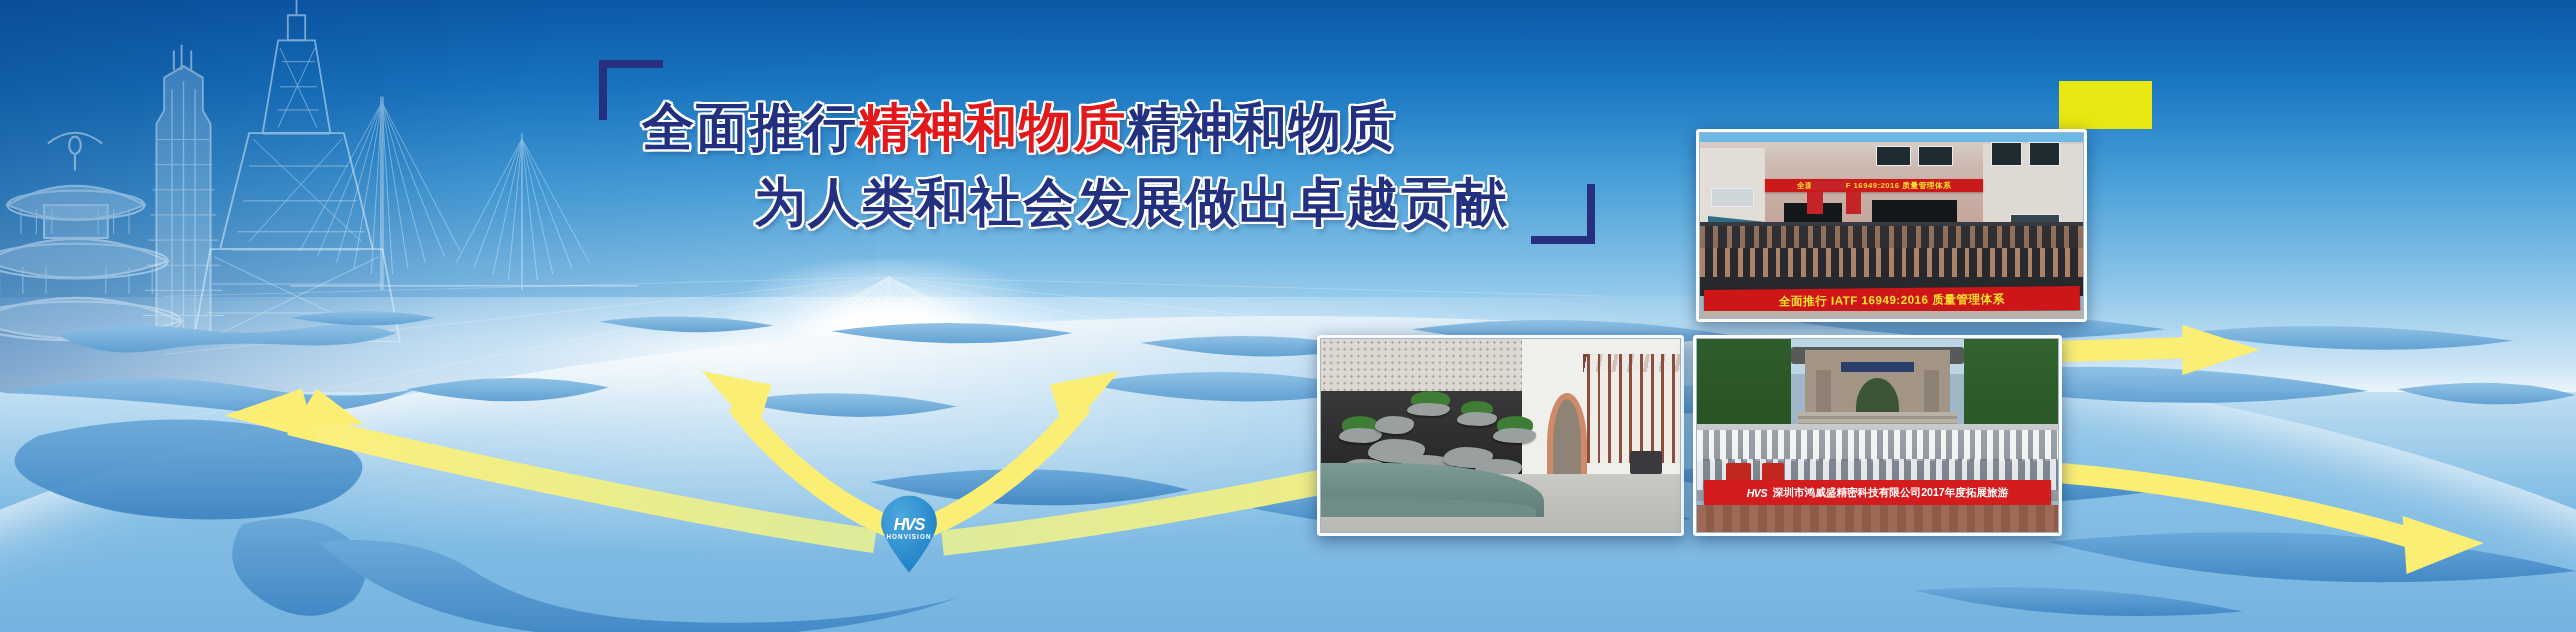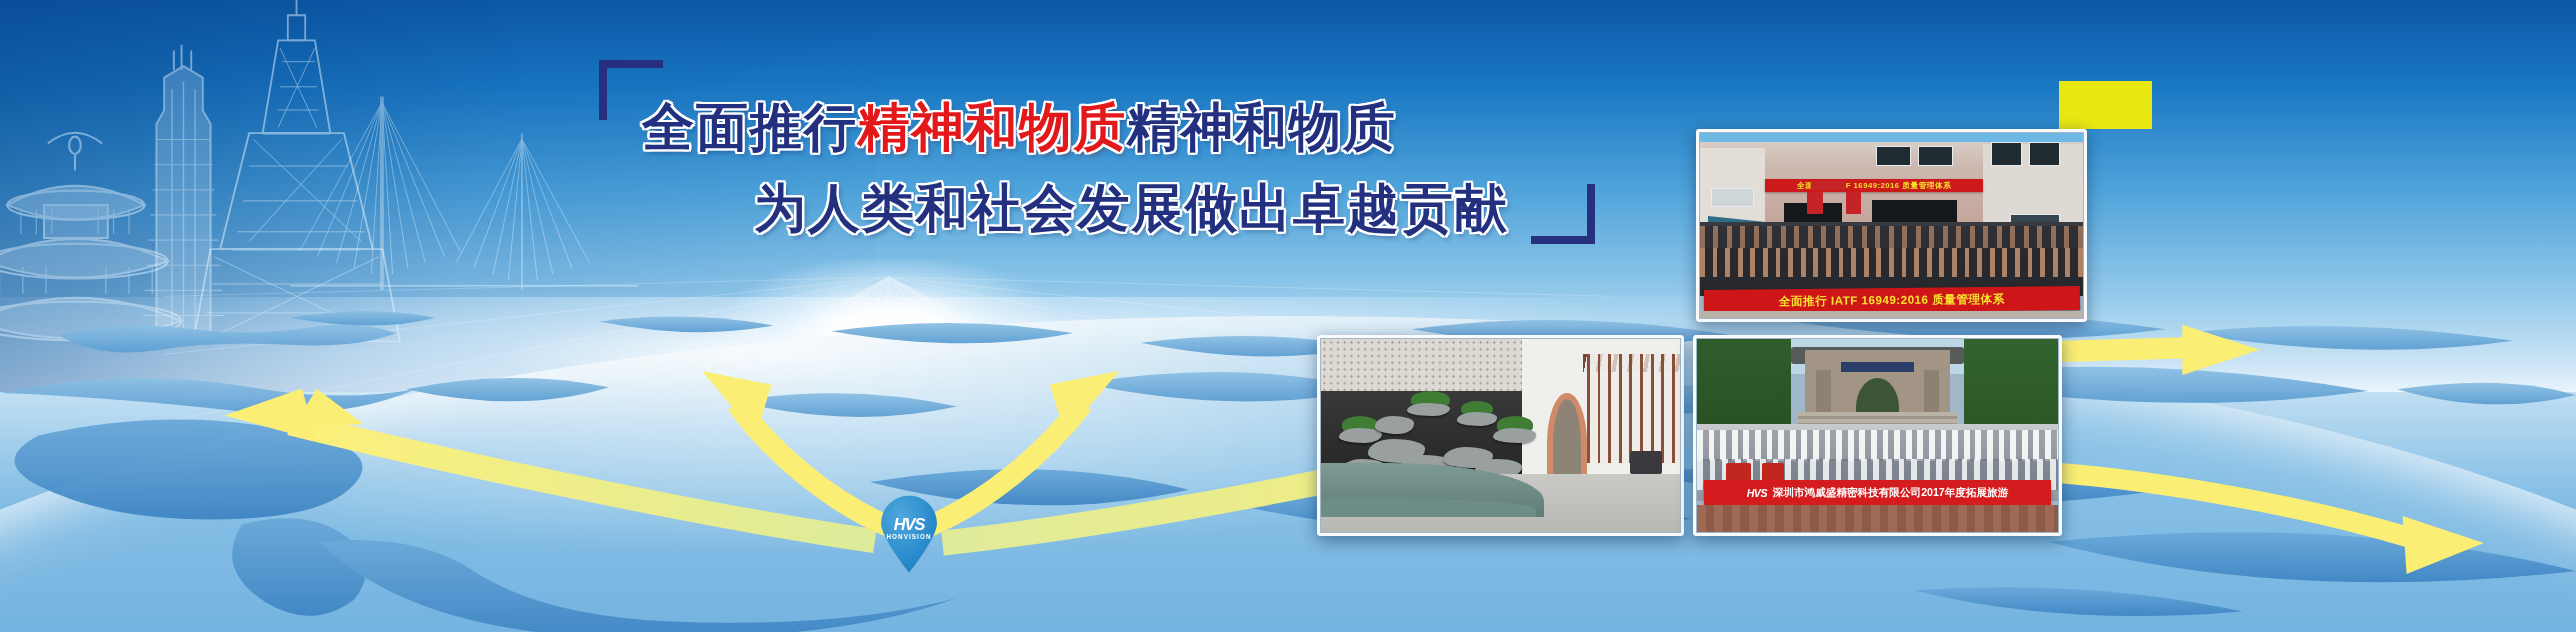--- a/index.html
+++ b/index.html
@@ -41,21 +41,21 @@
   .pin-name{font-size:6.3px;font-weight:bold;letter-spacing:1.1px;margin-top:1.9px;}
   
   .slogan{position:absolute;left:599px;top:60px;width:996px;height:184px;}
   .bracket-tl{position:absolute;left:0;top:0;width:64px;height:60px;
     border-left:8.7px solid #27307e;border-top:8.7px solid #27307e;}
   .bracket-br{position:absolute;right:0;bottom:0;width:64px;height:60px;
     border-right:8.7px solid #27307e;border-bottom:8.7px solid #27307e;}
   .line{position:absolute;white-space:nowrap;font-weight:bold;font-size:52px;letter-spacing:1.9px;
     font-family:"DejaVu Sans","Liberation Sans",sans-serif;}
   .line1{left:43px;top:33px;}
-  .line2{left:155px;top:114px;}
+  .line2{left:155px;top:108px;}
   .blue-txt{color:#22307f;
     text-shadow:-1.9px -1.9px 0 #fff,1.9px -1.9px 0 #fff,-1.9px 1.9px 0 #fff,1.9px 1.9px 0 #fff,
                 0 -2.4px 0 #fff,0 2.4px 0 #fff,-2.4px 0 0 #fff,2.4px 0 0 #fff,
                 2.9px 3.9px 4.8px rgba(10,30,80,.35);}
   .red-txt{color:#e2181b;
     text-shadow:-1.9px -1.9px 0 #fff,1.9px -1.9px 0 #fff,-1.9px 1.9px 0 #fff,1.9px 1.9px 0 #fff,
                 0 -2.4px 0 #fff,0 2.4px 0 #fff,-2.4px 0 0 #fff,2.4px 0 0 #fff,
                 2.9px 3.9px 4.8px rgba(90,10,10,.35);}
   
   .photo{position:absolute;overflow:hidden;border-radius:2.9px;

